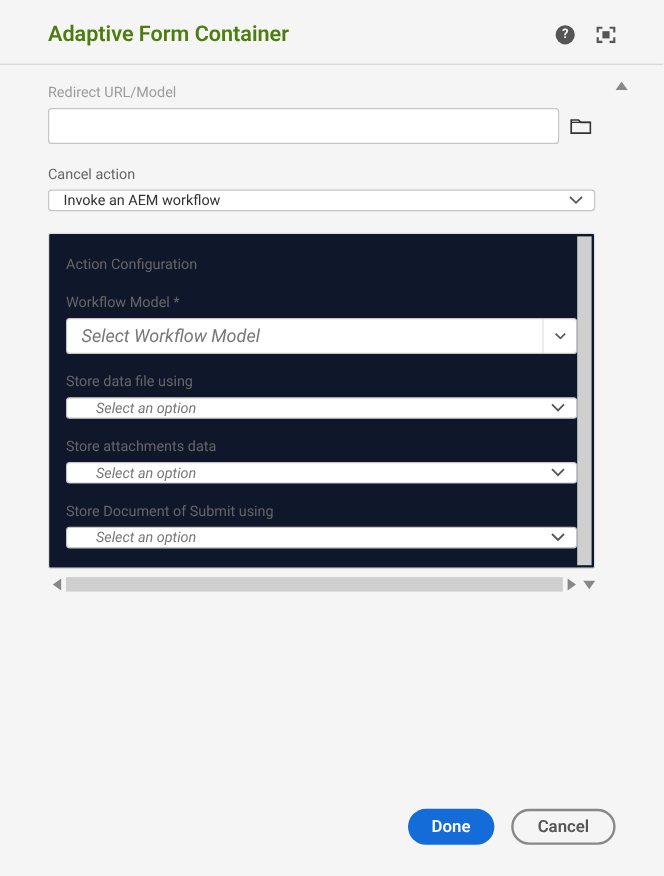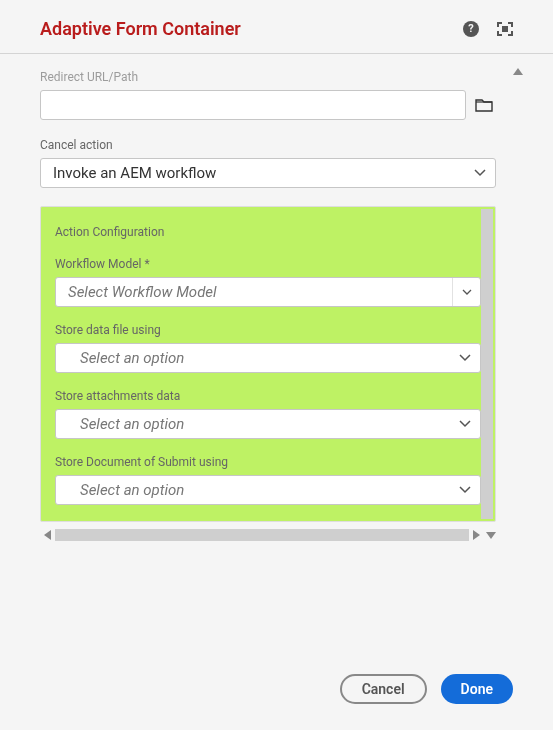--- a/index.html
+++ b/index.html
@@ -19,21 +19,21 @@
       padding: 18px 40px 14px 40px;
       border-bottom: 1px solid #d4d4d4;
       display: flex;
       align-items: center;
       justify-content: space-between;
       background: #f5f5f5;
     }
     .header-title {
       font-size: 18px;
       font-weight: 600;
-      color: #b91c1c;
+      color: #4d7c0f;
     }
     .header-icons {
       display: flex;
       gap: 18px;
       align-items: center;
     }
     .help-icon {
       width: 16px;
       height: 16px;
       border-radius: 50%;
@@ -108,26 +108,26 @@
       font-size: 12px;
       color: #666;
       margin-bottom: 6px;
     }
     .select-wrap {
       position: relative;
       margin-bottom: 18px;
     }
     .select-input {
       width: 100%;
-      height: 30px;
+      height: 18px;
       border: 1px solid #c6c6c6;
       background: #fff;
       border-radius: 3px;
       padding: 0 30px 0 12px;
-      font-size: 15px;
+      font-size: 12px;
       color: #333;
       display: flex;
       align-items: center;
       cursor: pointer;
     }
     .select-input.placeholder {
       font-style: italic;
       color: #777;
       padding-left: 24px;
     }
@@ -136,21 +136,21 @@
       right: 10px;
       top: 50%;
       transform: translateY(-50%);
       pointer-events: none;
     }
     .section {
       border: 1px solid #dedede;
       border-radius: 2px;
       padding: 18px 14px 12px 14px;
       margin-bottom: 6px;
-      background: #bef264;
+      background: #0f172a;
       position: relative;
     }
     .section-label {
       font-size: 12px;
       color: #666;
       margin-bottom: 18px;
     }
     .section .field-group {
       margin-bottom: 16px;
     }
@@ -265,21 +265,21 @@
       <svg width="16" height="14" viewBox="0 0 16 14">
         <path d="M0 0 H5 V2 H2 V5 H0 Z M11 0 H16 V5 H14 V2 H11 Z M0 9 H2 V12 H5 V14 H0 Z M14 9 H16 V14 H11 V12 H14 Z" fill="#555"></path>
         <rect x="5" y="4" width="6" height="6" fill="#555"></rect>
       </svg>
     </div>
   </div>
 </div>
 
 <div class="content">
   <div class="scroll-area">
-    <div class="field-label-truncated">Redirect URL/Path</div>
+    <div class="field-label-truncated">Redirect URL/Model</div>
     <div class="field-row">
       <input type="text" class="text-input" value="" style="">
       <div class="folder-btn">
         <svg width="18" height="14" viewBox="0 0 18 14">
           <path d="M1 2 H7 L9 4 H17 V13 H1 Z" fill="none" stroke="#333" stroke-width="1.4"></path>
           <path d="M1 4 H17" stroke="#333" stroke-width="1.2"></path>
         </svg>
       </div>
     </div>
 
@@ -354,15 +354,15 @@
       <div class="vscroll-down"></div>
     </div>
   </div>
 
   <div class="vscroll-track">
     <div class="vscroll-up"></div>
   </div>
 </div>
 
 <div class="footer">
+  <button class="btn btn-done">Done</button>
   <button class="btn btn-cancel">Cancel</button>
-  <button class="btn btn-done">Done</button>
 </div>
 
 </body></html>

